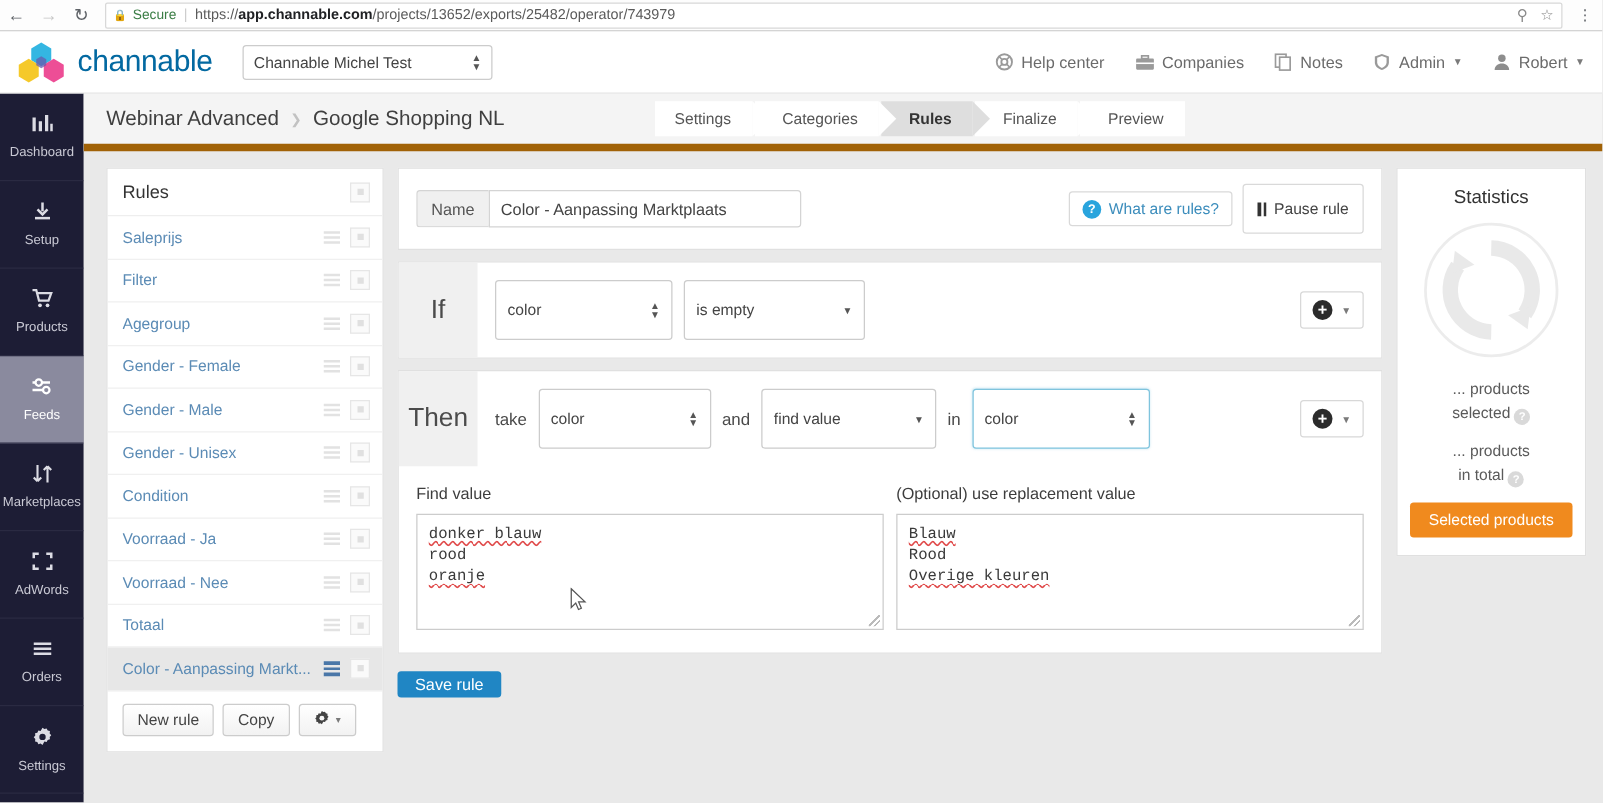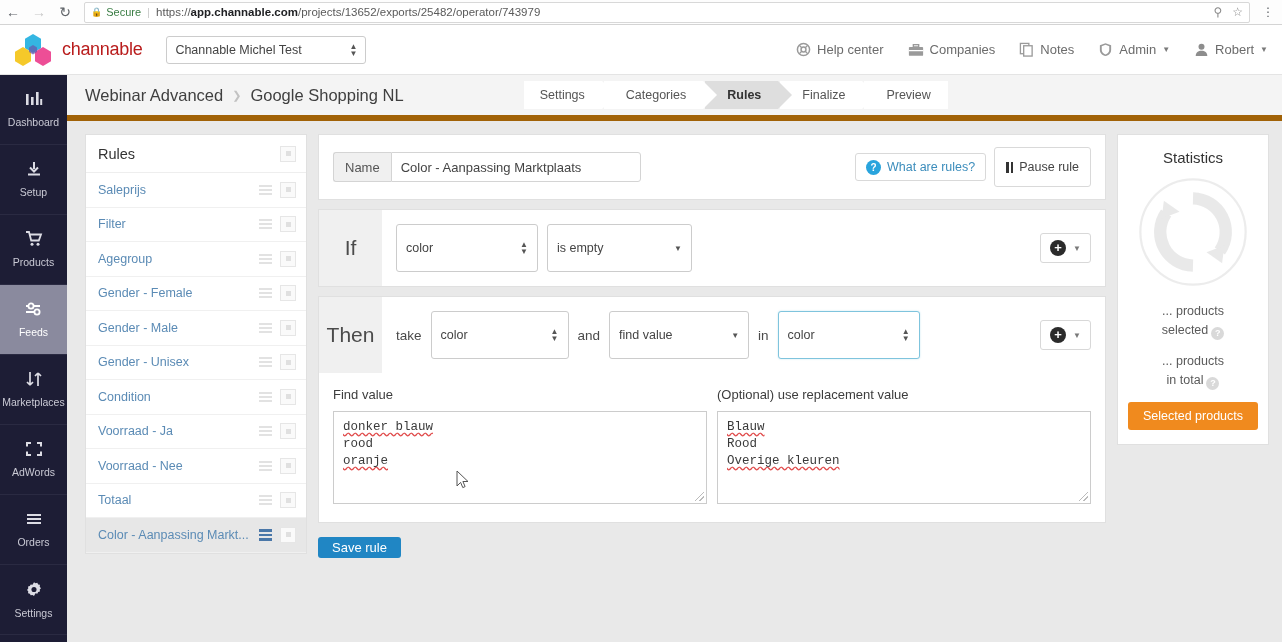--- a/index.html
+++ b/index.html
@@ -41,21 +41,21 @@
 
   
   .app-header {
     height: 50px; background: #fff;
     display: flex; align-items: center;
     padding: 0 14px 0 12px;
     border-bottom: 1px solid #e4e4e4;
   }
   .logo-wrap { display: flex; align-items: center; gap: 8px; }
   .logo-mark { width: 42px; height: 36px; position: relative; }
-  .brand { font-size: 18px; color: #b91c1c; letter-spacing: -0.3px; }
+  .brand { font-size: 24px; color: #0369a1; letter-spacing: -0.3px; }
   .project-select {
     margin-left: 24px; width: 200px; height: 28px;
     border: 1px solid #ccc; border-radius: 3px; background: #fff;
     display: flex; align-items: center; padding: 0 8px;
     font-size: 12.5px; color: #444; position: relative;
   }
   .spin-caret { margin-left: auto; font-size: 8px; line-height: 7px; color: #555; text-align: center; }
 
   .header-nav { margin-left: auto; display: flex; align-items: center; gap: 24px; }
   .hnav-item {
@@ -585,20 +585,33 @@
           <span class="burger">
               <i></i>
               <i></i>
               <i></i>
             </span>
           <span class="sq-btn" style="margin-left:0">
               <i></i>
             </span>
         </div>
 
+        <div class="rules-actions">
+          <button class="btn-light">New rule</button>
+          <button class="btn-light">Copy</button>
+          <button class="btn-light">
+            <span>
+              <svg width="13" height="13" viewBox="0 0 18 18">
+                  <path d="M9 1.2l1.6 1.1 1.9-.5.9 1.8 1.9.5-.2 2 1.3 1.5-1.3 1.5.2 2-1.9.5-.9 1.8-1.9-.5L9 15.8l-1.6-1.1-1.9.5-.9-1.8-1.9-.5.2-2L1.6 9.4l1.3-1.5-.2-2 1.9-.5.9-1.8 1.9.5z" fill="#444"></path>
+                  <circle cx="9" cy="9" r="2.7" fill="#f5f5f5"></circle>
+                </svg>
+            </span>
+            <span class="caret-sm">▾</span>
+          </button>
+        </div>
       </div>
 
       <div class="editor">
 
         <div class="editor-card">
           <div class="name-bar">
             <div class="name-label">Name</div>
             <div class="name-input">Color - Aanpassing Marktplaats</div>
             <div class="name-right">
               <button class="btn-what">

